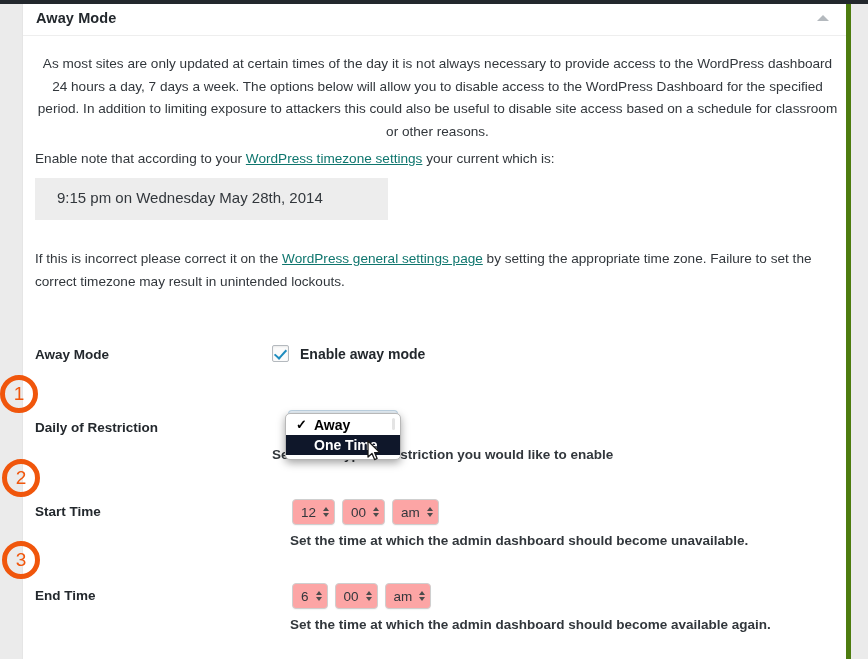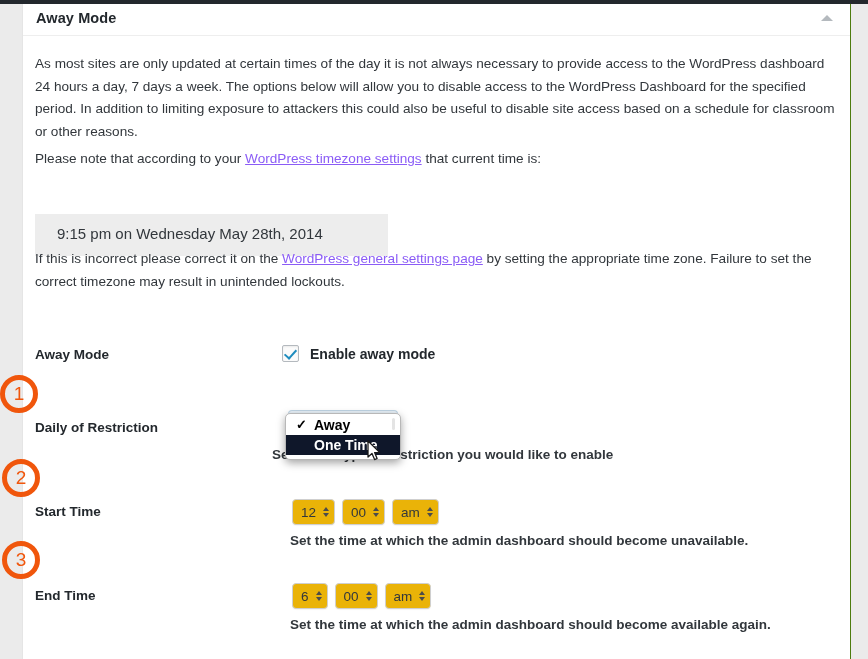--- a/index.html
+++ b/index.html
@@ -45,21 +45,21 @@
 
   
   #panel {
     position: absolute;
     top: 4px;
     left: 22px;
     width: 829px;
     height: 655px;
     background: #ffffff;
     border-left: 1px solid #e5e5e5;
-    border-right: 1px solid #4d7c0f;
+    border-right: 5px solid #4d7c0f;
     box-sizing: border-box;
   }
 
   
   #panel-header {
     position: relative;
     height: 32px;
     border-bottom: 1px solid #eeeeee;
     box-sizing: border-box;
   }
@@ -93,53 +93,53 @@
     color: #32373c;
     font-size: 13.6px;
     line-height: 22.5px;
   }
 
   #intro-para {
     position: absolute;
     left: 12px;
     top: 17px;
     width: 805px;
+    text-align: center;
   }
   #note-para {
     position: absolute;
     left: 12px;
     top: 112px;
     width: 805px;
   }
   #timebox {
     position: absolute;
     left: 12px;
     top: 142px;
     width: 353px;
     height: 42px;
     background: #ededed;
     box-sizing: border-box;
-    margin-top: 36px;
   }
   #timebox-text {
     position: absolute;
     left: 22px;
     top: 11px;
     font-size: 15px;
     color: #32373c;
   }
   #correct-para {
     position: absolute;
     left: 12px;
     top: 212px;
     width: 805px;
   }
 
   a.link {
-    color: #8b5cf6;
+    color: #0f766e;
     text-decoration: underline;
     cursor: pointer;
   }
 
   
   .row-label {
     position: absolute;
     left: 12px;
     font-size: 13.5px;
     font-weight: bold;
@@ -151,21 +151,21 @@
     font-size: 13.5px;
     font-weight: bold;
     color: #32373c;
     white-space: nowrap;
   }
 
   
   #away-label { top: 311px; }
   #away-check-wrap {
     position: absolute;
-    left: 259px;
+    left: 249px;
     top: 309px;
     display: flex;
     align-items: flex-end;
   }
   #away-checkbox {
     width: 17px;
     height: 17px;
     border: 1px solid #b4b9be;
     background: #fbfbfb;
     border-radius: 2px;
@@ -276,21 +276,21 @@
     gap: 7px;
   }
   #start-time-group { left: 269px; top: 463px; }
   #end-time-group   { left: 269px; top: 547px; }
 
   .mini-select {
     height: 26px;
     min-width: 27px;
     border: 1px solid #cfcfcf;
     border-radius: 4px;
-    background: #eab308;
+    background: #fca5a5;
     display: flex;
     align-items: center;
     padding: 0 5px 0 8px;
     box-sizing: border-box;
     cursor: pointer;
     box-shadow: 0 1px 1px rgba(0,0,0,0.04);
   }
   .mini-select .val {
     font-size: 13.5px;
     color: #32373c;
@@ -345,21 +345,21 @@
 
     <div id="panel-header">
       <div id="panel-title">Away Mode</div>
       <div id="collapse-arrow"></div>
     </div>
 
     <div id="panel-body">
 
       <p class="para" id="intro-para">As most sites are only updated at certain times of the day it is not always necessary to provide access to the WordPress dashboard 24 hours a day, 7 days a week. The options below will allow you to disable access to the WordPress Dashboard for the specified period. In addition to limiting exposure to attackers this could also be useful to disable site access based on a schedule for classroom or other reasons.</p>
 
-      <p class="para" id="note-para"><span>Please note that according to your </span><a class="link">WordPress timezone settings</a><span> that current time is:</span></p>
+      <p class="para" id="note-para"><span>Enable note that according to your </span><a class="link">WordPress timezone settings</a><span> your current which is:</span></p>
 
       <div id="timebox">
         <div id="timebox-text">9:15 pm on Wednesday May 28th, 2014</div>
       </div>
 
       <p class="para" id="correct-para"><span>If this is incorrect please correct it on the </span><a class="link">WordPress general settings page</a><span> by setting the appropriate time zone. Failure to set the correct timezone may result in unintended lockouts.</span></p>
 
       <div class="row-label" id="away-label">Away Mode</div>
       <div id="away-check-wrap">
         <div id="away-checkbox"></div>

